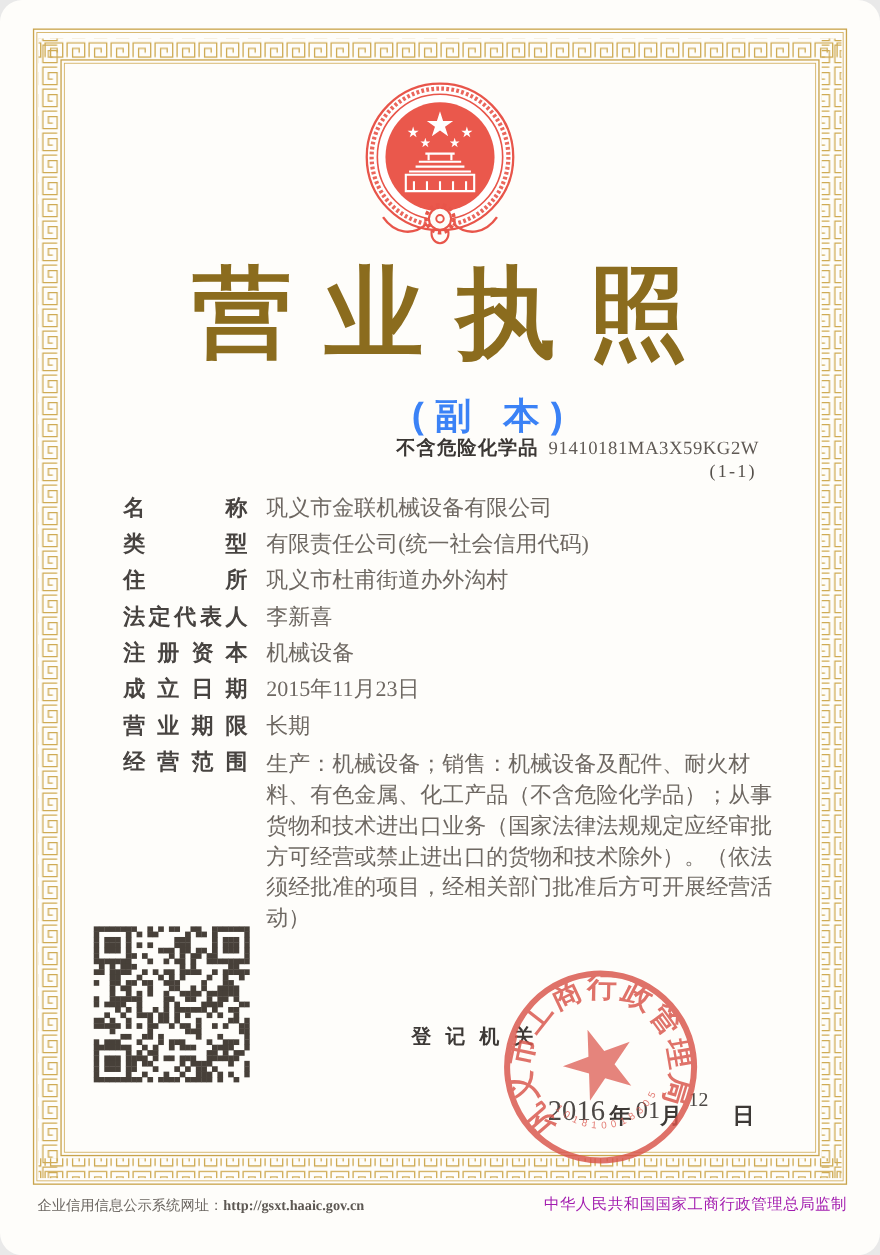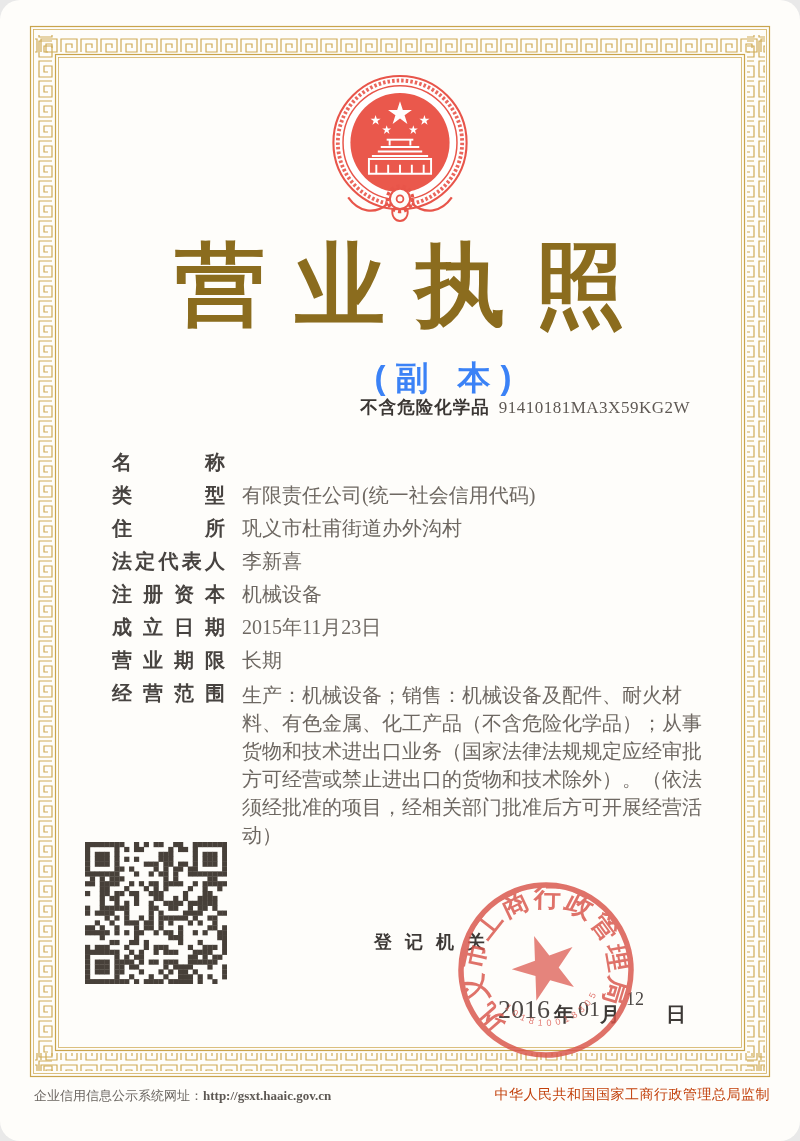--- a/index.html
+++ b/index.html
@@ -67,21 +67,21 @@
   .d-du   {left:168px;top:9px; font-size:20px;font-weight:bold;color:#3d3936;}
   
   .seal{position:absolute;left:452px;top:876px;width:188px;height:188px;opacity:.82;}
   
   .footer-left{
     position:absolute;left:34px;top:1087px;font-size:13px;color:#6b6661;
     font-family:"Liberation Serif",serif;
   }
   .footer-left b{font-weight:bold;color:#5d5853;}
   .footer-right{
-    position:absolute;right:30px;top:1086px;font-size:14px;color:#c2410c;
+    position:absolute;right:30px;top:1086px;font-size:14px;color:#a21caf;
     font-family:Liberation Sans, sans-serif;letter-spacing:.5px;
   }
 </style>
 </head>
 <body>
 
 <div class="page">
 
   <svg class="frame" width="800" height="1141" viewBox="0 0 800 1141" aria-hidden="true">
     <defs>
@@ -135,27 +135,29 @@
     </g>
   </svg>
 
   <div class="title">营业执照</div>
   <div class="subtitle">(副 本)</div>
 
   <div class="code-row">
     <span class="code-label">不含危险化学品</span>
     <span class="code-value">91410181MA3X59KG2W</span>
   </div>
+  <div class="page-no">(1-1)</div>
 
   <div class="fields">
     <div class="frow">
       <div class="flabel jchars">
           <span>名</span>
           <span>称</span>
         </div>
+      <div class="fvalue">巩义市金联机械设备有限公司</div>
     </div>
     <div class="frow">
       <div class="flabel jchars">
           <span>类</span>
           <span>型</span>
         </div>
       <div class="fvalue">有限责任公司(统一社会信用代码)</div>
     </div>
     <div class="frow">
       <div class="flabel jchars">

